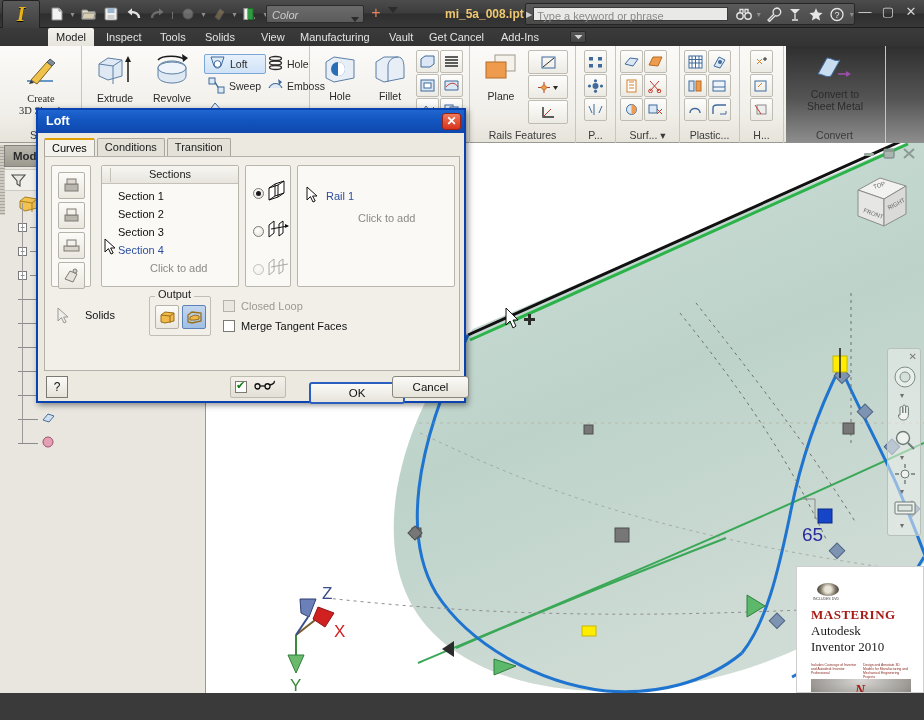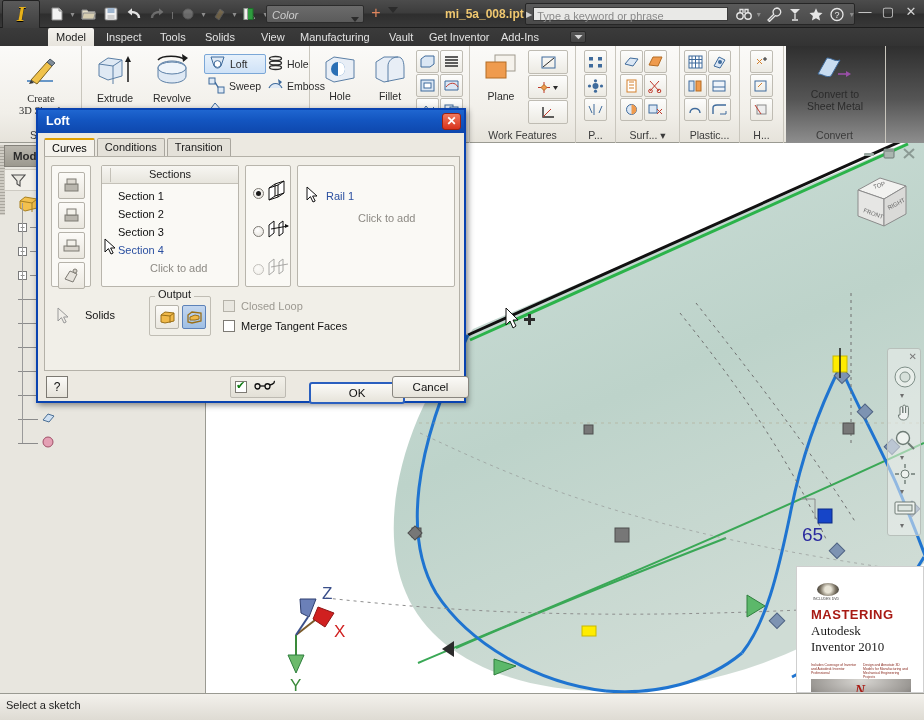--- a/index.html
+++ b/index.html
@@ -233,21 +233,21 @@
   }
   .cursor-arrow { position:absolute; pointer-events:none; }
 
   
   .book {
     position:absolute; left:796px; top:566px; width:128px; height:127px;
     background:#ffffff; border:1px solid #cfcfcf; overflow:hidden;
   }
   .book .inner { position:absolute; left:14px; top:8px; width:100px; height:115px; background:#fff; }
   .book .mast { position:absolute; left:0; top:32px; width:100px; text-align:left;
-    font-family:Liberation Sans, sans-serif; font-weight:bold; font-size:13px; letter-spacing:.5px; color:#a81a14;}
+    font-family:Liberation Serif, serif; font-weight:bold; font-size:13px; letter-spacing:.5px; color:#a81a14;}
   .book .l2 { position:absolute; left:0; top:48px; font-family:"Liberation Serif", serif; font-size:13px; color:#1a1a1a;}
   .book .l3 { position:absolute; left:0; top:64px; font-family:"Liberation Serif", serif; font-size:13px; color:#1a1a1a;}
   .book .blurb{ position:absolute; left:0; top:88px; width:100px; font-size:3.4px; color:#8a2b20; line-height:4px;}
   .book .disc { position:absolute; left:6px; top:8px; width:22px;height:13px;border-radius:50%;
     background:radial-gradient(circle at 50% 50%, #e8e4d6 25%, #7b7364 60%, #2e2c28 100%); }
   .book .photo { position:absolute; left:0; top:104px; width:100px; height:20px;
     background: radial-gradient(ellipse at 50% 10%, #d8d6d2, #9b9894 70%, #6f6d6a); }
   .book .n { position:absolute; left:44px; top:108px; font-family:"Liberation Serif",serif;
     font-size:14px; color:#a81a14; font-weight:bold; font-style:italic;}
 </style>
@@ -381,21 +381,21 @@
   </div>
 
   <div class="tabstrip">
     <div class="tab active" style="left:48px;width:46px;text-align:center">Model</div>
     <div class="tab" style="left:100px">Inspect</div>
     <div class="tab" style="left:154px">Tools</div>
     <div class="tab" style="left:199px">Solids</div>
     <div class="tab" style="left:255px">View</div>
     <div class="tab" style="left:294px">Manufacturing</div>
     <div class="tab" style="left:383px">Vault</div>
-    <div class="tab" style="left:423px">Get Inventor</div>
+    <div class="tab" style="left:423px">Get Cancel</div>
     <div class="tab" style="left:495px">Add-Ins</div>
     <div class="tabarrow">
       <svg width="9" height="6" viewBox="0 0 9 6">
           <path d="M0.5 1h8L4.5 5.2z" fill="#d8d8d8"></path>
         </svg>
     </div>
   </div>
 
   <div class="ribbon">
     <div class="ribbon-dark-right"></div>
@@ -566,21 +566,21 @@
             <path d="M8 4.5 11 7.5 8 10.5 5 7.5z" fill="#ef9b4e" stroke="#b46c24"></path>
             <path d="M17 6h5l-2.5 4z" fill="#2b2b2b"></path>
           </svg>
       </div>
       <div class="gridbtn" style="left:58px;top:54px;width:40px;height:24px">
         <svg width="17" height="15" viewBox="0 0 17 15">
             <path d="M3 2v10h11" stroke="#2b2b2b" stroke-width="1.4" fill="none"></path>
             <path d="M3 12 11 4" stroke="#c0392b"></path>
           </svg>
       </div>
-      <div class="plabel">Work Features</div>
+      <div class="plabel">Rails Features</div>
     </div>
 
     <div class="panel" style="left:576px;width:40px">
       <div class="gridbtn" style="left:8px;top:4px">
         <svg width="17" height="14" viewBox="0 0 17 14">
             <rect x="2" y="2" width="4" height="3.5" fill="#3f6b9c"></rect>
             <rect x="11" y="2" width="4" height="3.5" fill="#3f6b9c"></rect>
             <rect x="2" y="9" width="4" height="3.5" fill="#3f6b9c"></rect>
             <rect x="11" y="9" width="4" height="3.5" fill="#3f6b9c"></rect>
           </svg>
@@ -1139,17 +1139,14 @@
             <path d="M7 6 h5" stroke="#111" stroke-width="1.3"></path>
             <path d="M17 5 C21 4 22 2 21 1" stroke="#111" stroke-width="1.3" fill="none"></path>
           </svg>
         </span>
       </div>
       <div class="dbtn default" style="left:271px;top:249px;width:96px">OK</div>
       <div class="dbtn" style="left:354px;top:243px;width:77px">Cancel</div>
     </div>
   </div>
 
-  <div class="statuspanel">
-    <div class="txt">Select a sketch</div>
-  </div>
 
 </div>
 
 </body></html>

